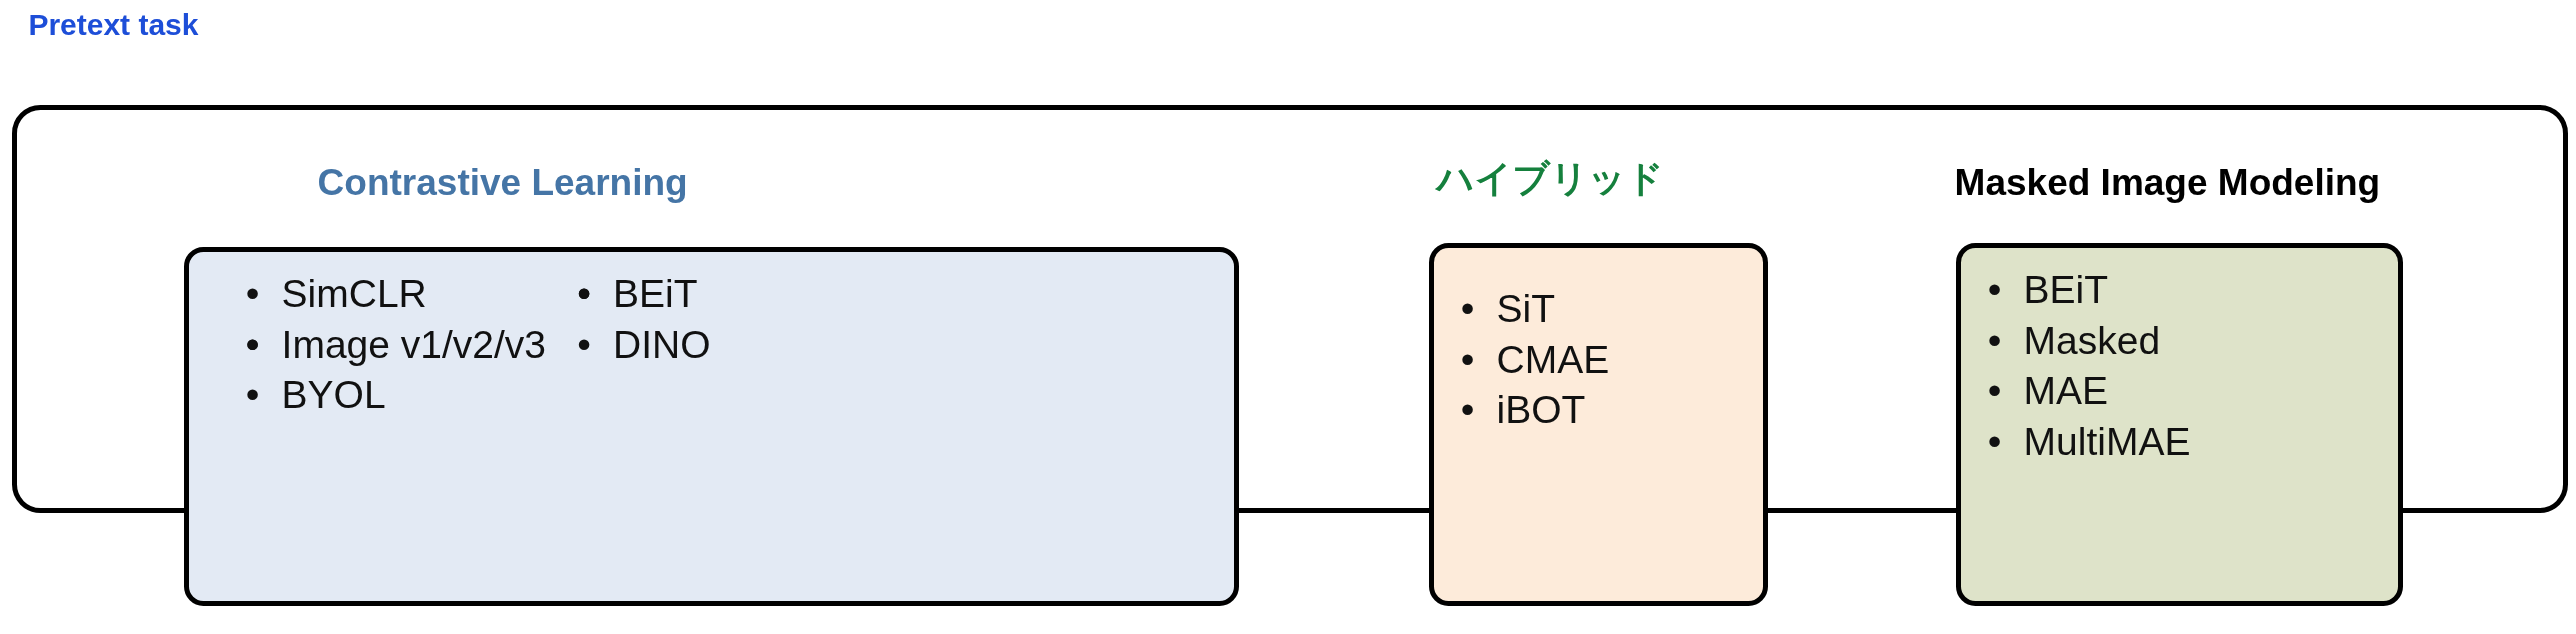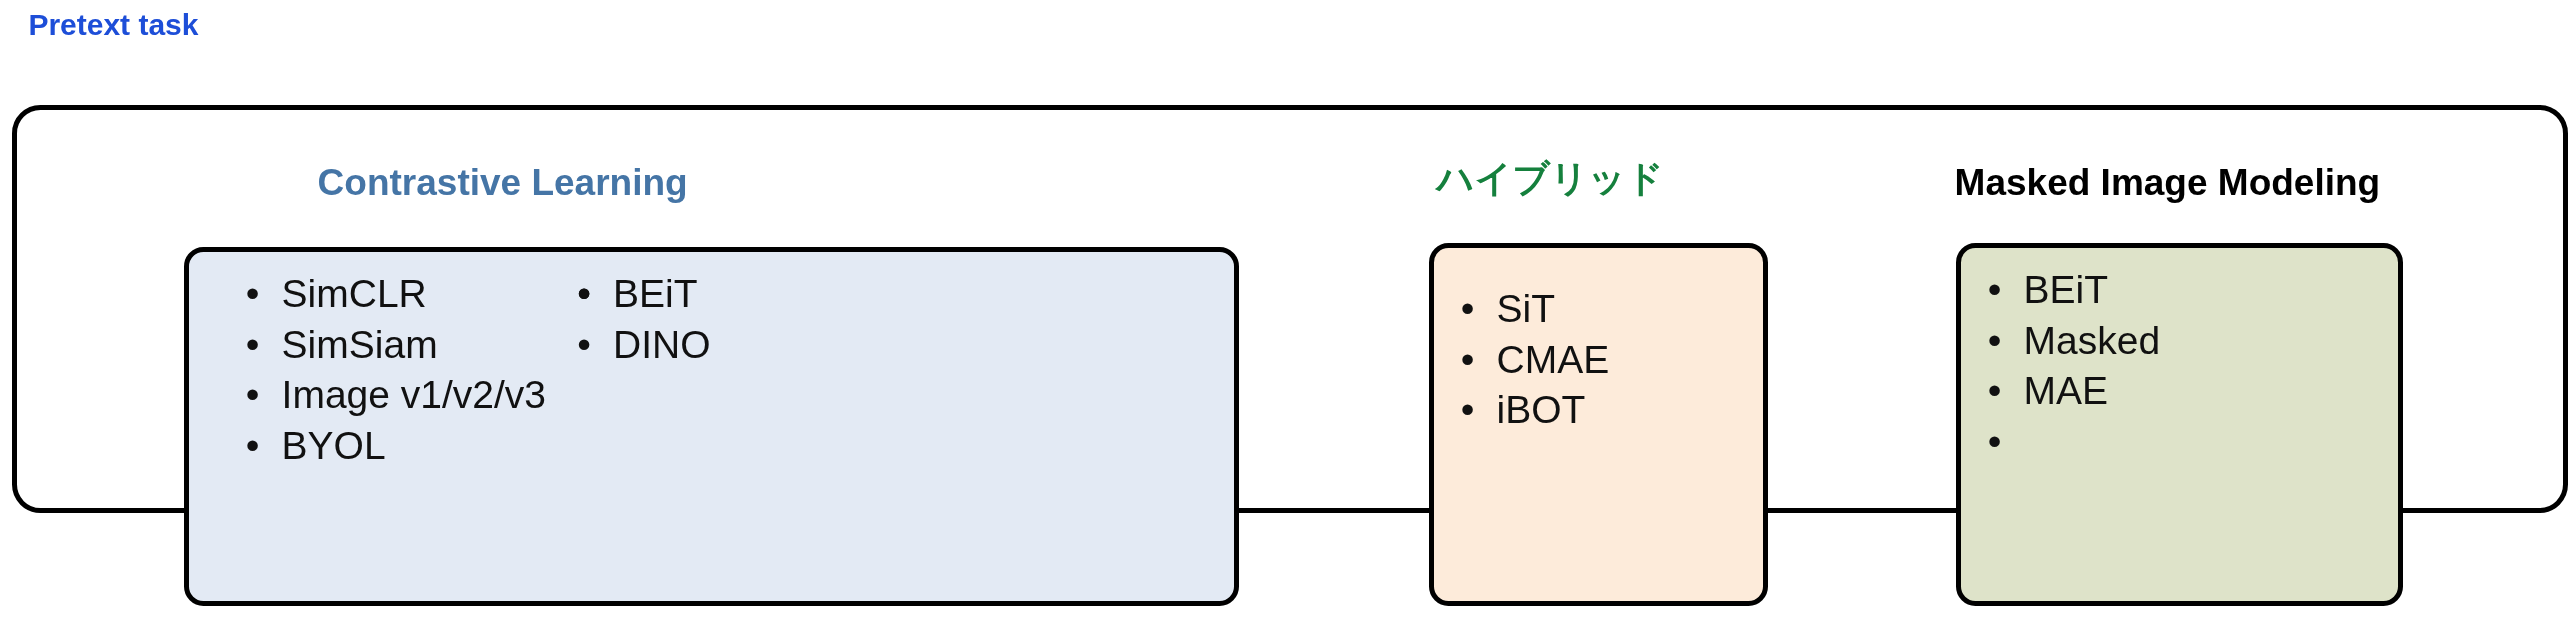--- a/index.html
+++ b/index.html
@@ -158,21 +158,21 @@
 
 <div id="outer-panel">
 
   <div class="category" id="cat-contrastive">
     <div class="category-heading">Contrastive Learning</div>
 
     <div class="card" id="card-contrastive">
       <div class="card-cols">
         <ul class="item-list" id="cl-col-a">
           <li><span class="bullet">•</span><span>SimCLR</span></li>
-          <li><span class="bullet">•</span><span>SimSiam</span></li>
+          <li><span class="bullet">•</span></li>
           <li><span class="bullet">•</span><span>Image v1/v2/v3</span></li>
           <li><span class="bullet">•</span><span>BYOL</span></li>
         </ul>
         <ul class="item-list" id="cl-col-b">
           <li><span class="bullet">•</span></li>
           <li><span class="bullet">•</span><span>BEiT</span></li>
           <li><span class="bullet">•</span><span>DINO</span></li>
         </ul>
       </div>
     </div>
@@ -194,20 +194,20 @@
 
   <div class="category" id="cat-mim">
     <div class="category-heading">Masked Image Modeling</div>
 
     <div class="card" id="card-mim">
       <div class="card-cols">
         <ul class="item-list" id="mim-col">
           <li><span class="bullet">•</span><span>BEiT</span></li>
           <li><span class="bullet">•</span><span>Masked</span></li>
           <li><span class="bullet">•</span><span>MAE</span></li>
-          <li><span class="bullet">•</span></li>
+          <li><span class="bullet">•</span><span>MultiMAE</span></li>
         </ul>
       </div>
     </div>
   </div>
 
 </div>
 
 
 </body></html>

